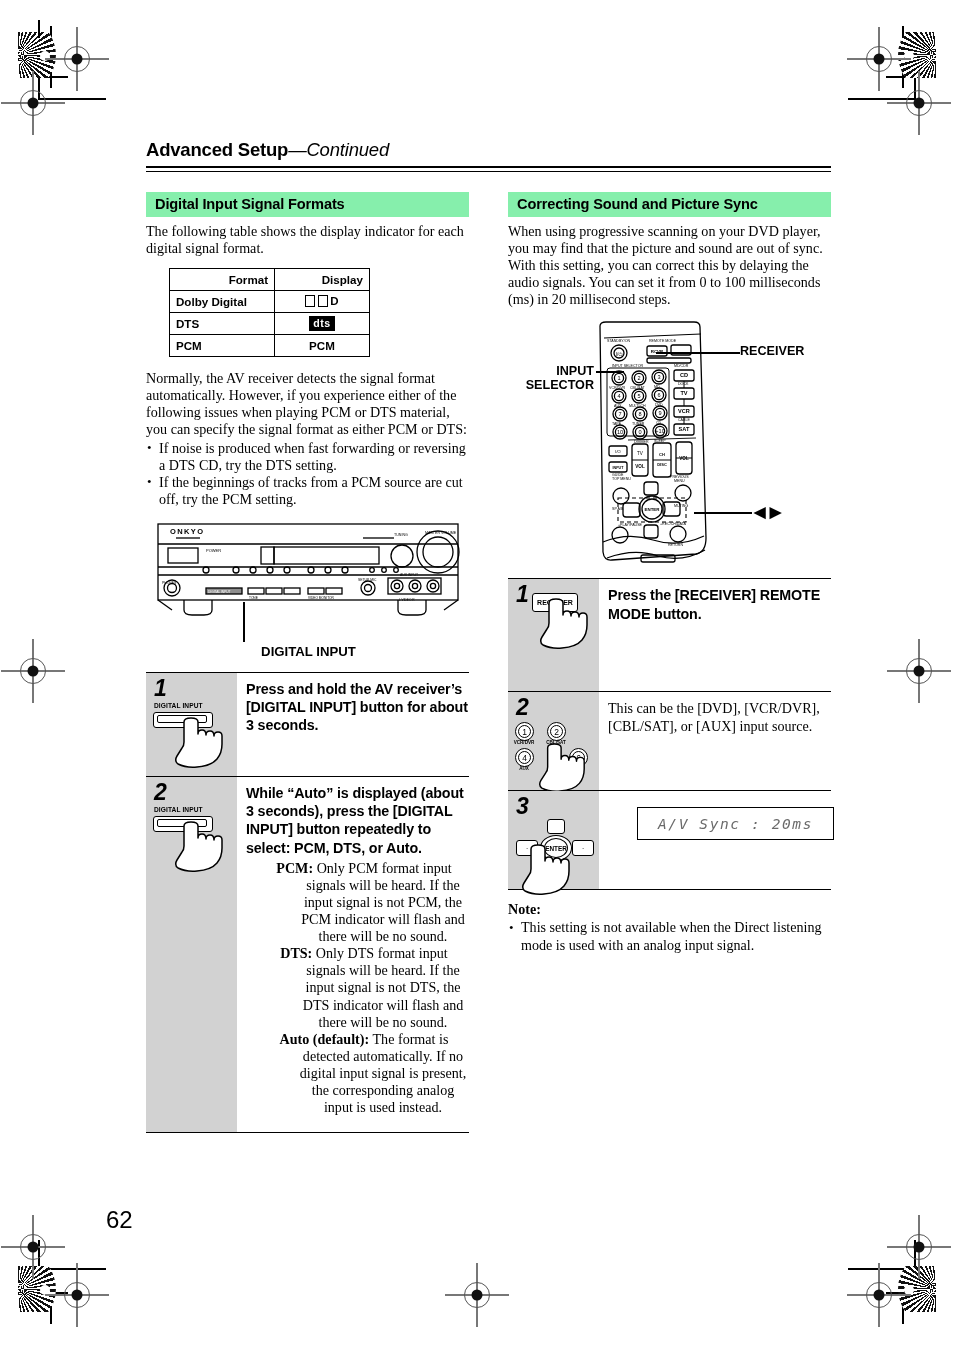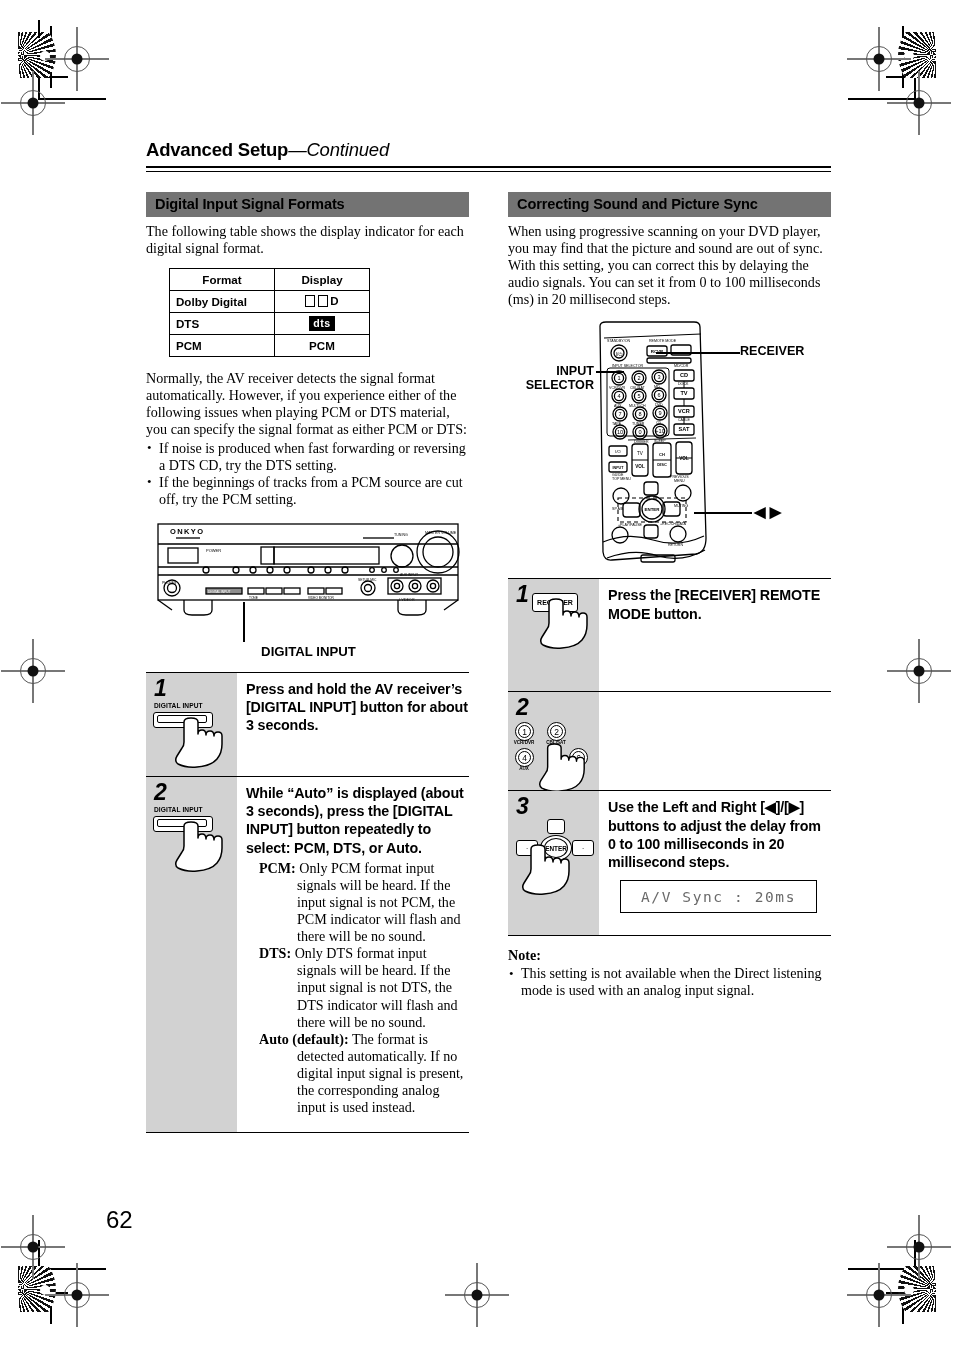--- a/index.html
+++ b/index.html
@@ -33,33 +33,33 @@
      font-family:"Liberation Sans",sans-serif;font-size:18.5px;font-weight:bold;letter-spacing:-.2px;}
   .chapter-title .cont{font-weight:normal;font-style:italic;font-family:"Liberation Sans",sans-serif;}
   .rule-thick{position:absolute;left:138px;top:166px;width:685px;height:2.4px;background:#000;}
   .rule-thin{position:absolute;left:138px;top:170.5px;width:685px;height:1px;background:#000;}
 
   .col{position:absolute;width:323px;}
   .colL{left:138px;top:192px;}
   .colR{left:500px;top:192px;}
 
   .sec-head{font-family:"Liberation Sans",sans-serif;font-weight:bold;font-size:14.6px;
-     background:#737373;padding:4px 0 5px 9px;letter-spacing:-.15px;}
+     background:#86efac;padding:4px 0 5px 9px;letter-spacing:-.15px;}
 
   p.body{font-size:14.1px;line-height:17.1px;margin:6px 0 0 0;text-align:left;}
 
   ul.bul{margin:1px 0 0 0;padding:0;list-style:none;}
   ul.bul li{font-size:14.1px;line-height:17.1px;padding-left:13px;position:relative;}
   ul.bul li:before{content:"\2022";position:absolute;left:1px;top:-.5px;font-size:13px;}
 
   
   table.fmt{border-collapse:collapse;margin:11px 0 0 23px;}
   table.fmt td,table.fmt th{border:1.3px solid #000;font-family:"Liberation Sans",sans-serif;
      font-weight:bold;font-size:11.6px;height:21px;padding:0 6px;}
-  table.fmt th{text-align:center;margin-top:42px;}
+  table.fmt th{text-align:right;margin-top:42px;}
   table.fmt td.lbl{width:92px;text-align:left;margin-left:13px;}
   table.fmt td.dsp{width:82px;text-align:center;}
   .dd-glyph{display:inline-flex;align-items:center;gap:2.5px;font-size:11.5px;font-weight:bold;}
   .dd-glyph .b{display:inline-block;width:8px;height:10px;border:1.7px solid #000;}
   .dd-glyph .b.r{transform:scaleX(-1);}
   .dts-glyph{display:inline-block;background:#000;color:#fff;font-size:10.6px;font-weight:bold;
      padding:1.2px 4px 1.6px 4px;letter-spacing:.6px;font-family:"Liberation Sans",sans-serif;}
 
   
   .recv-wrap{position:relative;margin:14px 0 0 2px;width:321px;height:97px;}
@@ -72,21 +72,21 @@
   .steprow{display:flex;border-top:1.5px solid #000;}
   .steprow.last{border-bottom:1.5px solid #000;}
   .stepnum{width:91px;min-width:91px;background:#d2d2d2;position:relative;padding:4px 0 8px 0;}
   .stepnum .n{font-family:"Liberation Sans",sans-serif;font-style:italic;font-weight:bold;
      font-size:23px;margin-left:8px;line-height:22px;}
   .steptxt{padding:7px 0 16px 9px;flex:1;}
   .steptxt .hd{font-family:"Liberation Sans",sans-serif;font-weight:bold;font-size:14.3px;
      line-height:18.2px;letter-spacing:-.15px;}
   .steptxt .sub{font-size:14.1px;line-height:17.1px;margin-top:1px;}
 
-  dl.modes{margin:3px 0 0 13px;}
+  dl.modes{margin:3px 0 0 13px;text-align:center;}
   dl.modes .row{font-size:14.1px;line-height:17.1px;padding-left:38px;text-indent:-38px;
      margin-top:0;}
   dl.modes .row b{font-weight:bold;}
 
   
   .btnfig{position:relative;width:84px;height:66px;margin:3px 0 0 5px;}
   .btncap{font-family:"Liberation Sans",sans-serif;font-weight:bold;font-size:6.6px;
      letter-spacing:.1px;position:absolute;left:3px;top:0;}
   .pbtn{position:absolute;left:2px;top:10px;width:58px;height:14px;border:1.5px solid #000;
      border-radius:3px;background:#fff;}
@@ -115,22 +115,22 @@
      border-radius:3px;background:#fff;top:21px;display:flex;align-items:center;justify-content:center;
      font-size:8px;}
   .dpad .lf{left:4px;} .dpad .rt{left:60px;}
   .dpad .ent{position:absolute;left:28px;top:16px;width:30px;height:24px;border:1.5px solid #000;
      border-radius:50%;background:#fff;display:flex;align-items:center;justify-content:center;
      font-family:"Liberation Sans",sans-serif;font-size:6.4px;font-weight:bold;}
   .dpad .ent:before{content:"";position:absolute;left:3px;top:2px;right:3px;bottom:2px;
      border:1.2px solid #000;border-radius:50%;}
 
   
-  .lcd{margin:9px 0 6px 12px;width:195px;height:31px;border:1.4px solid #000;
-     display:flex;align-items:center;justify-content:center;background:#fff;}
+  .lcd{margin:9px 0 6px 29px;width:195px;height:31px;border:1.4px solid #000;
+     display:flex;align-items:center;justify-content:center;background:#fff;font-style:italic;}
   .lcd span{font-family:"DejaVu Sans Mono",monospace;font-size:14.5px;letter-spacing:1.6px;
      color:#6a6a6a;}
 
   
   .remote-area{position:relative;width:323px;height:250px;margin-top:12px;}
   .callout{position:absolute;font-family:"Liberation Sans",sans-serif;font-weight:bold;
      font-size:12.6px;}
   .callout .ln{position:absolute;background:#000;height:1.4px;}
 
   .note-h{font-family:"Liberation Serif",serif;font-weight:bold;font-size:14.1px;margin-top:11px;}
@@ -594,39 +594,39 @@
                 <span class="inner"></span>
                 <span>6</span>
               </div>
             <div class="npl" style="left:52px;top:46px;">DVD</div>
             <svg style="position:absolute;left:26px;top:22px;width:54px;height:50px;" viewBox="0 0 56 52">
               <path d="M11 6 L11 26 Q11 30 9 32 L4 40 Q1 45 5 48 Q13 52 24 51 Q38 50 44 43 Q49 37 49 28 L49 20 Q49 16 45 16 Q41 16 41 20 Q41 15 37 15 Q33 15 33 19 Q33 14 29 14 Q25 14 25 18 L25 6 Q25 2 18 2 Q11 2 11 6 Z" fill="#fff" stroke="#000" stroke-width="1.5" stroke-linejoin="round"></path>
             </svg>
           </div>
         </div>
         <div class="steptxt">
+          <div class="sub">This can be the [DVD], [VCR/DVR], [CBL/SAT], or [AUX] input source.</div>
         </div>
       </div>
 
       <div class="steprow last">
         <div class="stepnum">
           <div class="n">3</div>
           <div class="dpad">
             <div class="up"></div>
             <div class="dn"></div>
             <div class="lf">·</div>
             <div class="rt">·</div>
             <div class="ent">ENTER</div>
             <svg style="position:absolute;left:8px;top:24px;width:56px;height:52px;" viewBox="0 0 56 52">
               <path d="M11 6 L11 26 Q11 30 9 32 L4 40 Q1 45 5 48 Q13 52 24 51 Q38 50 44 43 Q49 37 49 28 L49 20 Q49 16 45 16 Q41 16 41 20 Q41 15 37 15 Q33 15 33 19 Q33 14 29 14 Q25 14 25 18 L25 6 Q25 2 18 2 Q11 2 11 6 Z" fill="#fff" stroke="#000" stroke-width="1.5" stroke-linejoin="round"></path>
             </svg>
           </div>
         </div>
         <div class="steptxt">
-          <div class="hd">Use the Left and Right [◀]/[▶] buttons to adjust the delay from 0 to 100 milliseconds in 20 millisecond steps.</div>
           <div class="lcd">
             <span>A/V Sync : 20ms</span>
           </div>
         </div>
       </div>
 
     </div>
 
     <div class="note-h">Note:</div>
     <ul class="bul">

